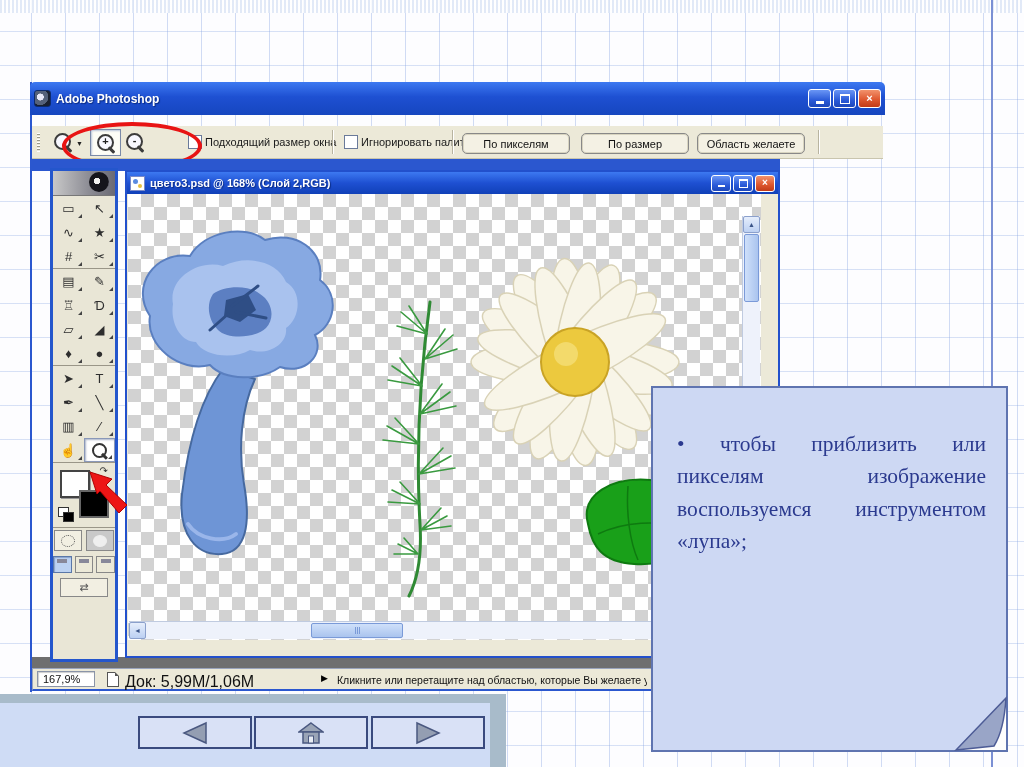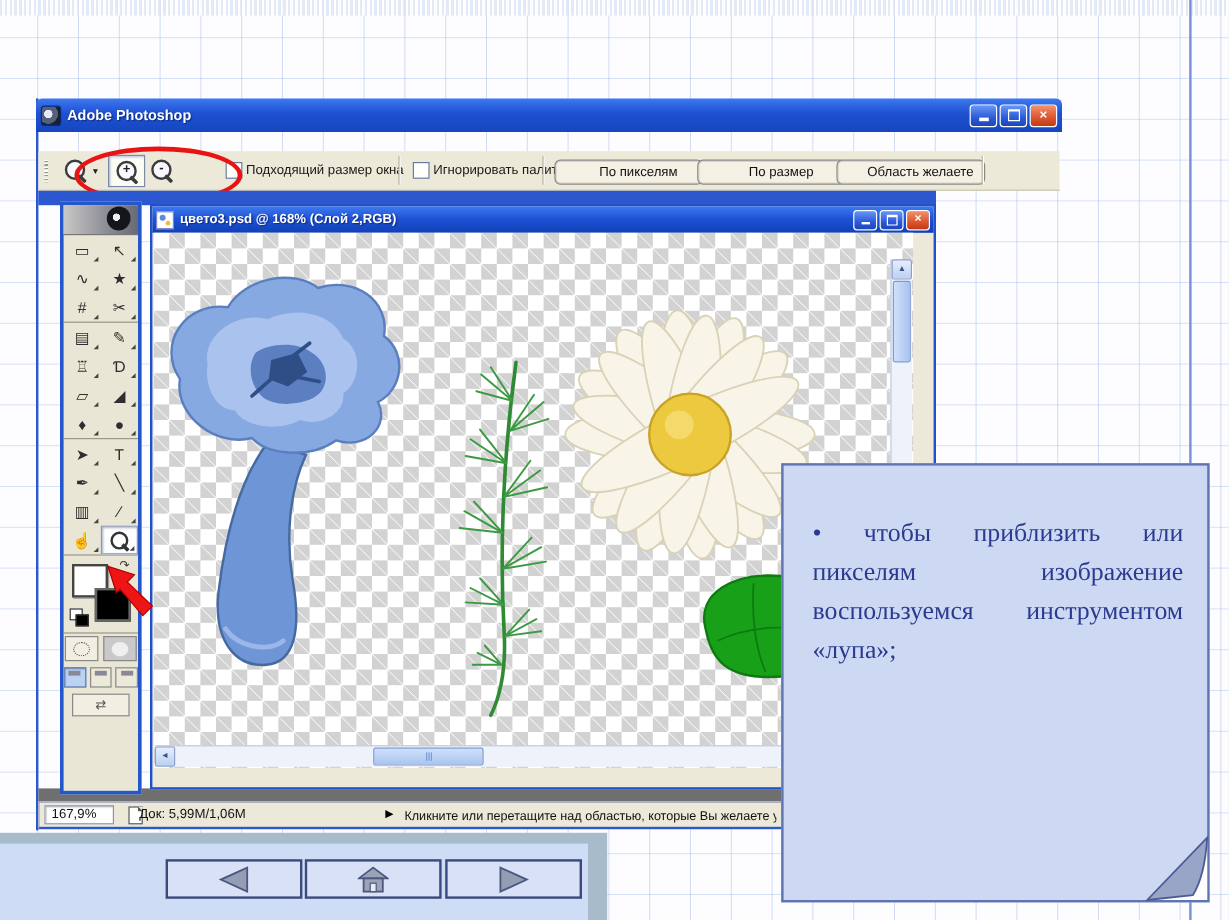--- a/index.html
+++ b/index.html
@@ -11,21 +11,21 @@
     background-size:34px 34px;background-position:31px 31px;
     font-family:"Liberation Sans",sans-serif;}
   .abs{position:absolute;}
   
   #top-band{left:0;top:0;width:1024px;height:13px;
     background:repeating-linear-gradient(90deg,#dde6f6 0 2px,#ffffff 2px 4px);opacity:.85;}
   #right-line{left:991px;top:0;width:2px;height:767px;background:#7b90d4;}
 
   
   #ps-left-edge{left:30px;top:82px;width:2px;height:610px;background:#2b57cf;z-index:2;}
-  #ps-title{left:30px;top:82px;width:855px;height:28px;z-index:2;
+  #ps-title{left:30px;top:82px;width:855px;height:33px;z-index:2;
     background:linear-gradient(#3d79f1,#1e50d2 45%,#1646bf);border-radius:5px 5px 0 0;
     display:flex;align-items:center;padding:0 4px;box-sizing:border-box;}
   #ps-title .t-text{color:#fff;font-weight:bold;font-size:12px;margin-left:5px;
     text-shadow:1px 1px 1px #0a2a80;flex:1;}
   .app-icon{width:15px;height:15px;border-radius:3px;
     background:radial-gradient(circle at 35% 40%, #e8e8f8 0 25%, #55617a 28% 60%, #1a2030 62%);
     border:1px solid #0c2a6e;}
   .tb-btns{display:flex;gap:2px;}
   .tb-btn{width:21px;height:17px;border-radius:3px;border:1px solid #fff;
     display:flex;align-items:center;justify-content:center;
@@ -54,21 +54,21 @@
   #zoom-in-btn{left:58px;border:1px solid #7a8aa8;background:#fdfdf6;box-shadow:inset 1px 1px 2px #b9c4da;}
   #zoom-out-btn{left:88px;}
   #red-ellipse{left:30px;top:-4px;width:132px;height:40px;border:4px solid #e81414;border-radius:50%;z-index:11;}
   .cb{top:9px;width:12px;height:12px;background:#fff;border:1px solid #6a7a9a;}
   .cb-label{top:10px;font-size:11px;color:#1a1a1a;}
   #cb1{left:156px;} #cb1-label{left:173px;}
   .opt-sep{top:4px;width:1px;height:24px;background:#b8b4a0;border-right:1px solid #fff;}
   #sep1{left:300px;} #cb2{left:312px;} #cb2-label{left:329px;} #sep2{left:420px;} #sep3{left:786px;}
   .opt-btn{top:7px;width:106px;height:19px;background:#f4f1e4;border:1px solid #888;border-radius:5px;
     box-shadow:0 0 0 1px #d8d4c0 inset;font-size:11px;color:#111;
-    display:flex;align-items:center;justify-content:center;padding-left:16px;}
+    display:flex;align-items:center;justify-content:center;}
   #ob0{left:430px;} #ob1{left:549px;} #ob2{left:665px;}
 
   
   #ps-band{left:32px;top:159px;width:748px;height:12px;background:#2b57cf;z-index:2;}
   #ps-workstrip{left:32px;top:657px;width:749px;height:11px;background:#6f6f6f;z-index:2;}
 
   
   #toolbox{left:50px;top:168px;width:68px;height:494px;z-index:4;background:#e9e6d6;
     border:3px solid #2456cc;box-sizing:border-box;}
   #tb-logo{height:24px;background:linear-gradient(90deg,#c8c8c8,#8f8f97 55%,#6a6a74);position:relative;border-bottom:1px solid #777;}
@@ -142,21 +142,21 @@
   #hs-thumb i{display:block;width:1px;height:7px;background:#7a9ad8;}
   #doc-corner{position:absolute;right:1px;bottom:1px;width:17px;height:17px;background:#ece9d8;}
 
   
   #status-bar{left:32px;top:668px;width:620px;height:23px;z-index:4;background:#ece9d8;
     border:1px solid #9aa4bc;border-bottom:2px solid #2b57cf;box-sizing:border-box;}
   #zoom-box{left:4px;top:2px;width:58px;height:16px;background:#fff;border:1px solid #8a94a8;
     box-shadow:inset 1px 1px 1px #ccc;font-size:11px;color:#111;display:flex;align-items:center;justify-content:flex-start;padding-left:5px;box-sizing:border-box;}
   #page-ico{left:74px;top:3px;width:10px;height:13px;background:#fff;border:1px solid #555;position:absolute;}
   #page-ico:after{content:"";position:absolute;right:-1px;top:-1px;border-style:solid;border-width:0 4px 4px 0;border-color:transparent #ece9d8 #555 transparent;}
-  #doc-size{left:83px;top:4px;font-size:11px;color:#111;}
+  #doc-size{left:92px;top:4px;font-size:16px;color:#111;}
   #play-tri{left:288px;top:4px;font-size:9px;color:#000;}
   #status-hint{left:304px;top:5px;width:310px;font-size:10.5px;color:#111;white-space:nowrap;overflow:hidden;}
 
   
   #callout{left:651px;top:386px;width:357px;height:366px;z-index:20;background:#cdd8f3;
     border:2px solid #5f74b0;box-sizing:border-box;padding:40px 20px 0 24px;}
   #callout p{margin:0 0 16px 0;font-family:"Liberation Serif",serif;font-size:21.5px;
     line-height:1.5;color:#2b3a8f;text-align:justify;}
   #fold{position:absolute;right:-2px;bottom:-2px;width:54px;height:56px;}
 

